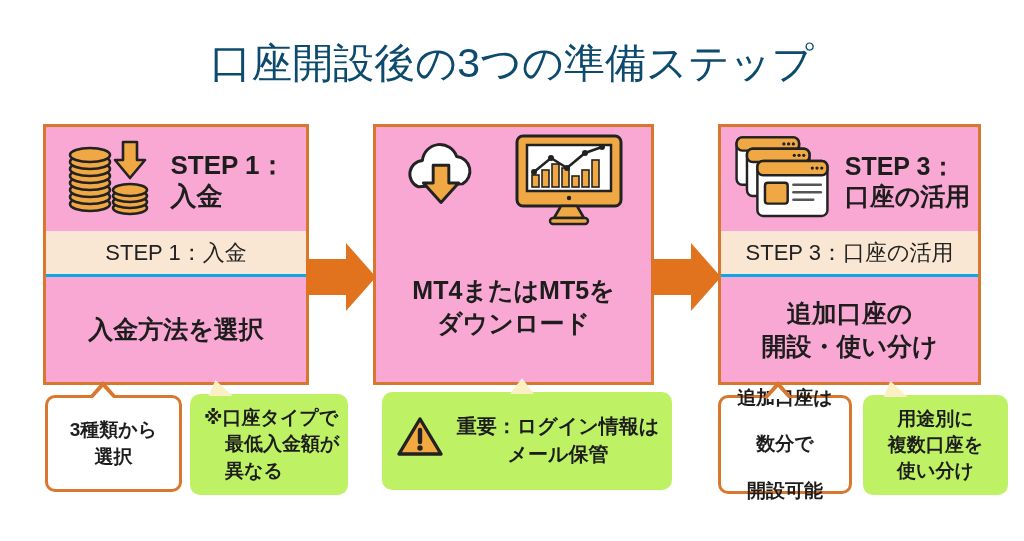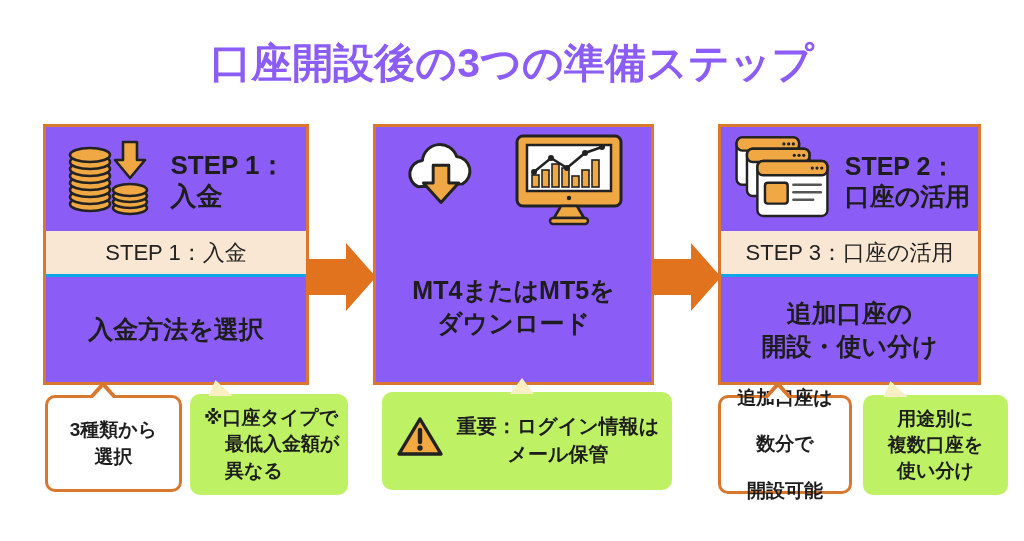--- a/index.html
+++ b/index.html
@@ -6,27 +6,27 @@
   html,body { width:1024px; height:541px; }
   body {
     font-family: "Liberation Sans", "DejaVu Sans", sans-serif;
     background:#ffffff; color:#1d1d1d; position:relative; overflow:hidden;
   }
   .stage { position:absolute; inset:0; width:1024px; height:541px; }
 
   
   .title {
     position:absolute; left:0; top:36px; width:1024px;
-    text-align:center; font-size:41px; font-weight:700; color:#8b5cf6;
+    text-align:center; font-size:41px; font-weight:400; color:#0c4a6e;
     letter-spacing:0px;
   }
 
   
   .step-box {
-    position:absolute; top:124px; height:261px; background:#8b5cf6;
+    position:absolute; top:124px; height:261px; background:#f9a8d4;
     border:3px solid #D9772E; display:flex; flex-direction:column;
   }
   #box1 { left:43px;  width:266px; }
   #box2 { left:373px; width:281px; }
   #box3 { left:718px; width:263px; }
 
   .box-top {
     height:104px; display:flex; align-items:center; justify-content:center;
     gap:12px; padding:4px 8px 0 8px;
   }
@@ -195,21 +195,21 @@
             <rect x="38" y="50" width="24" height="22" rx="3" fill="#F0A844"></rect>
           </g>
           <g stroke="#555555" stroke-width="2.6" stroke-linecap="round">
             <line x1="68" y1="52" x2="97" y2="52"></line>
               <line x1="68" y1="60" x2="97" y2="60"></line>
               <line x1="68" y1="68" x2="89" y2="68"></line>
           </g>
         </svg>
       </span>
       <div class="heading" style="font-size:25px;">
-        <div>STEP 2：</div>
+        <div>STEP 3：</div>
         <div>口座の活用</div>
       </div>
     </div>
     <div class="box-band">STEP 3：口座の活用</div>
     <div class="box-body">
       <div>追加口座の</div>
       <div>開設・使い分け</div>
     </div>
   </div>
 

